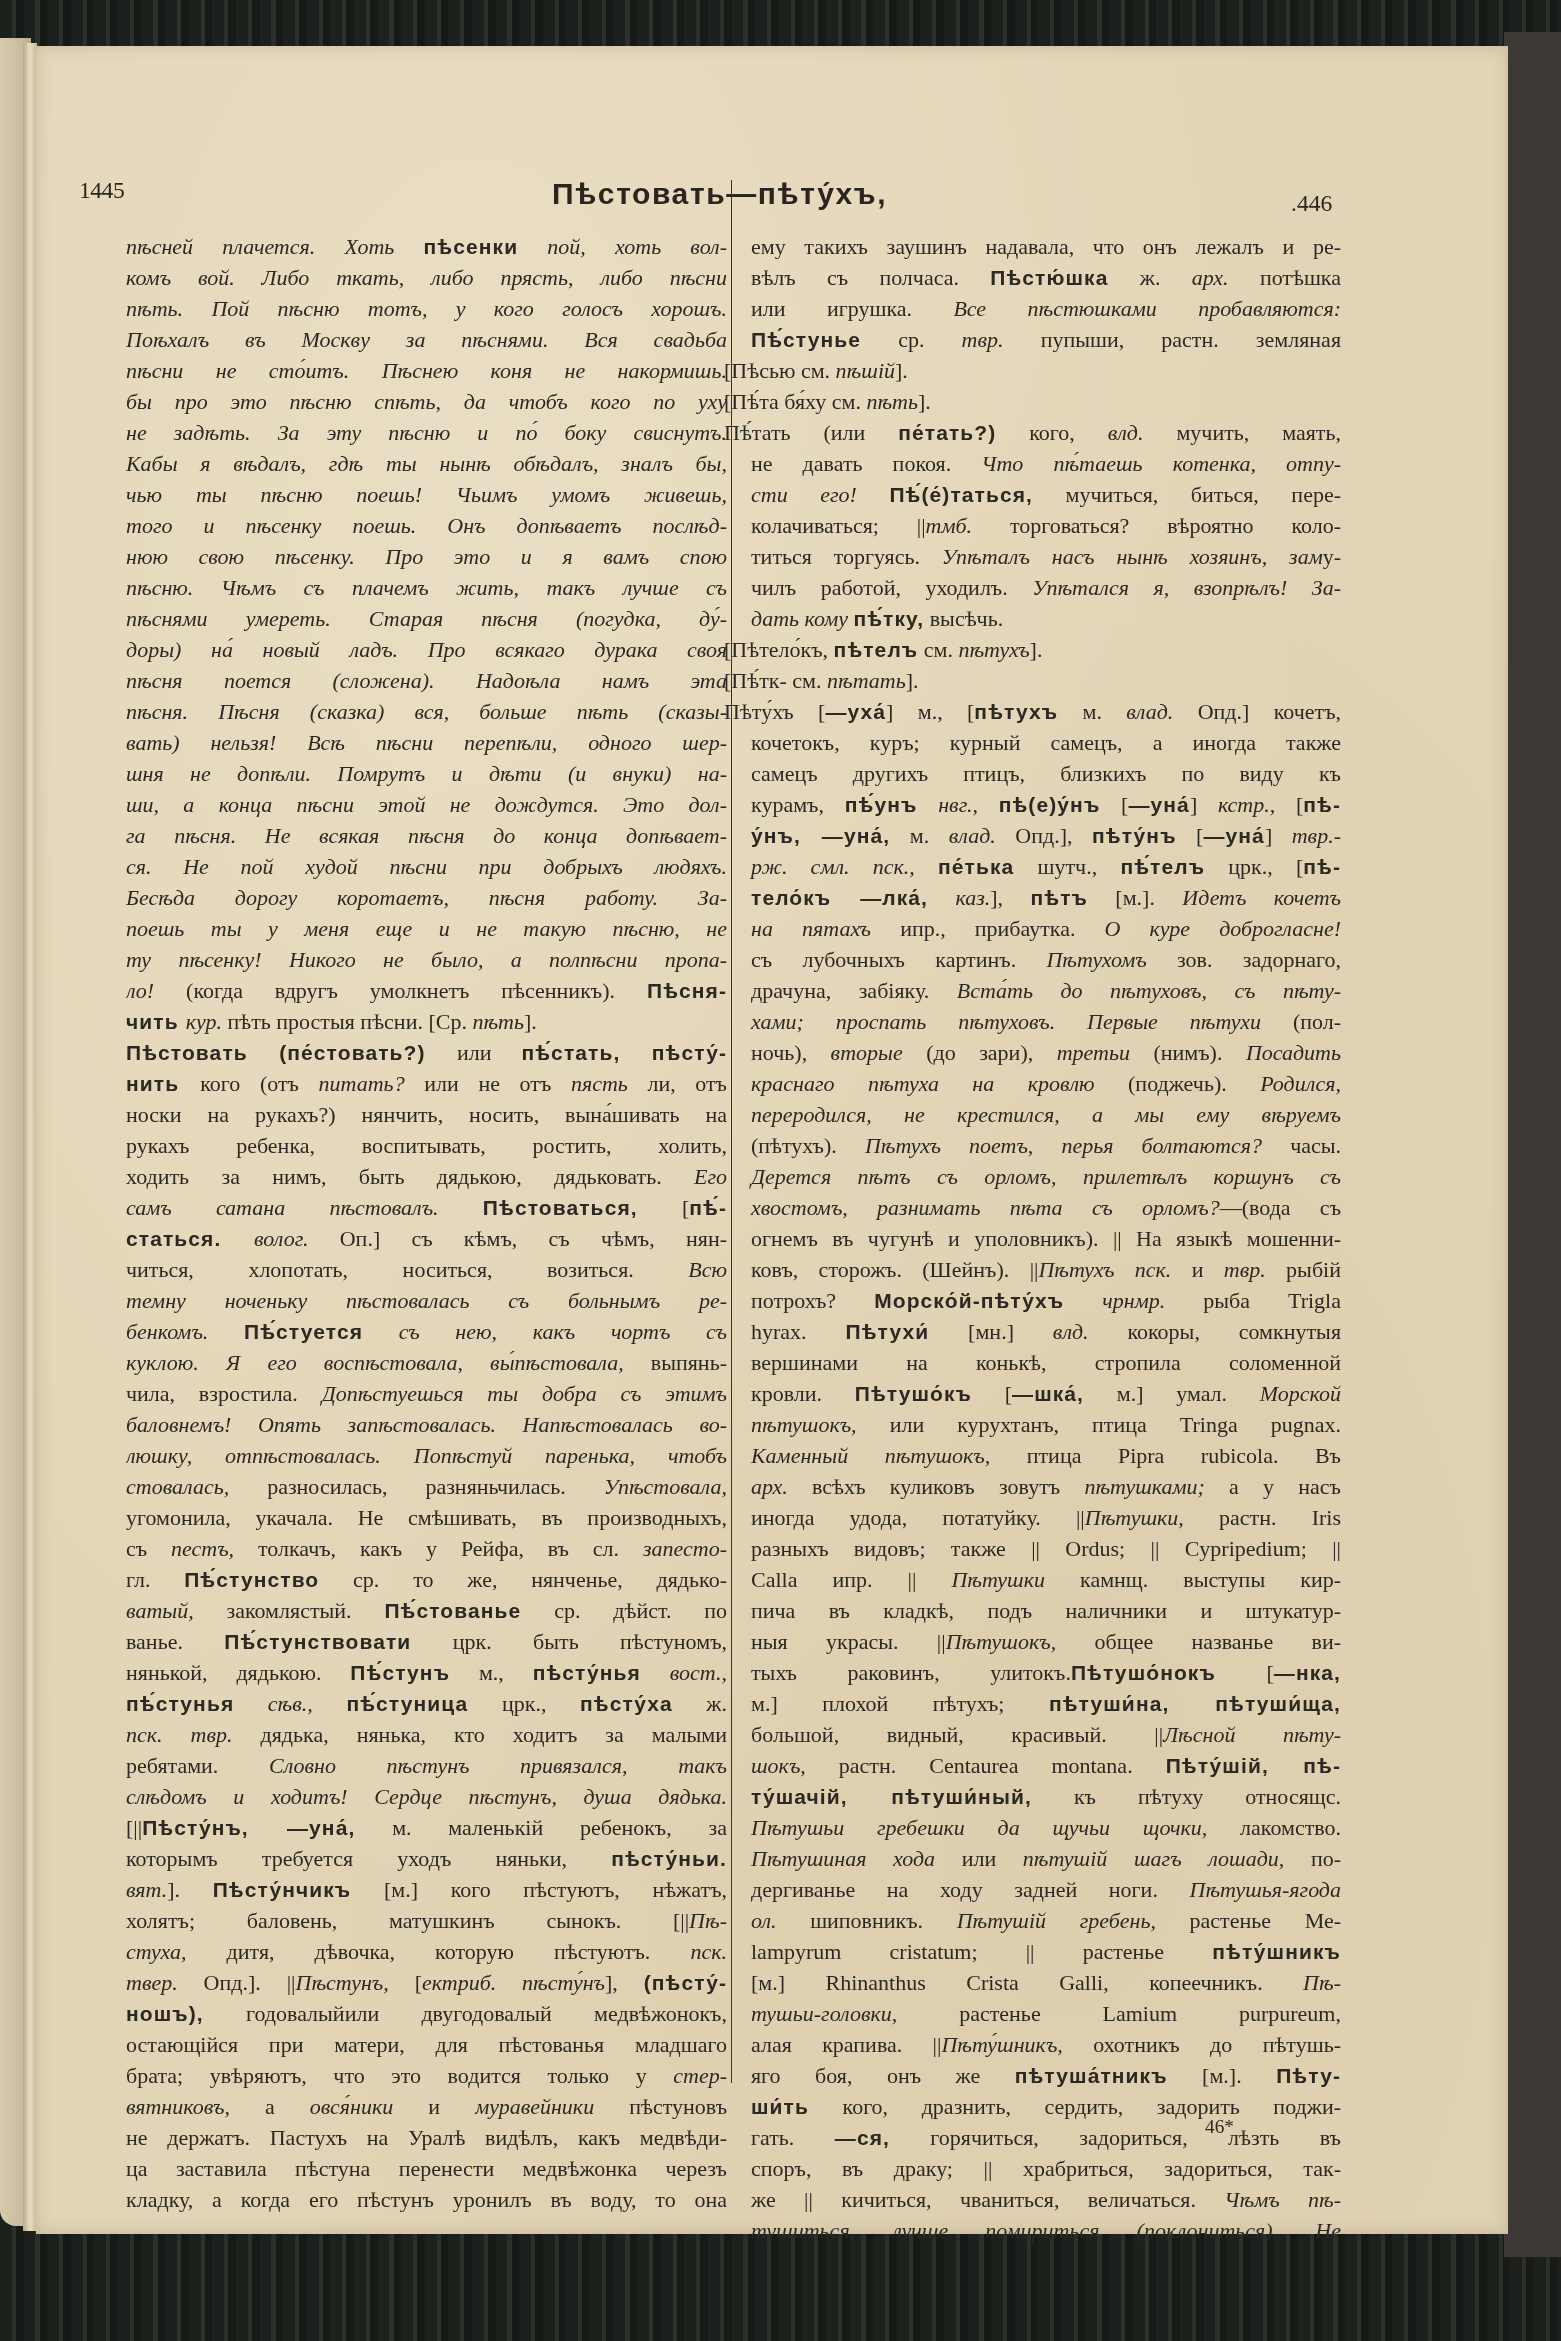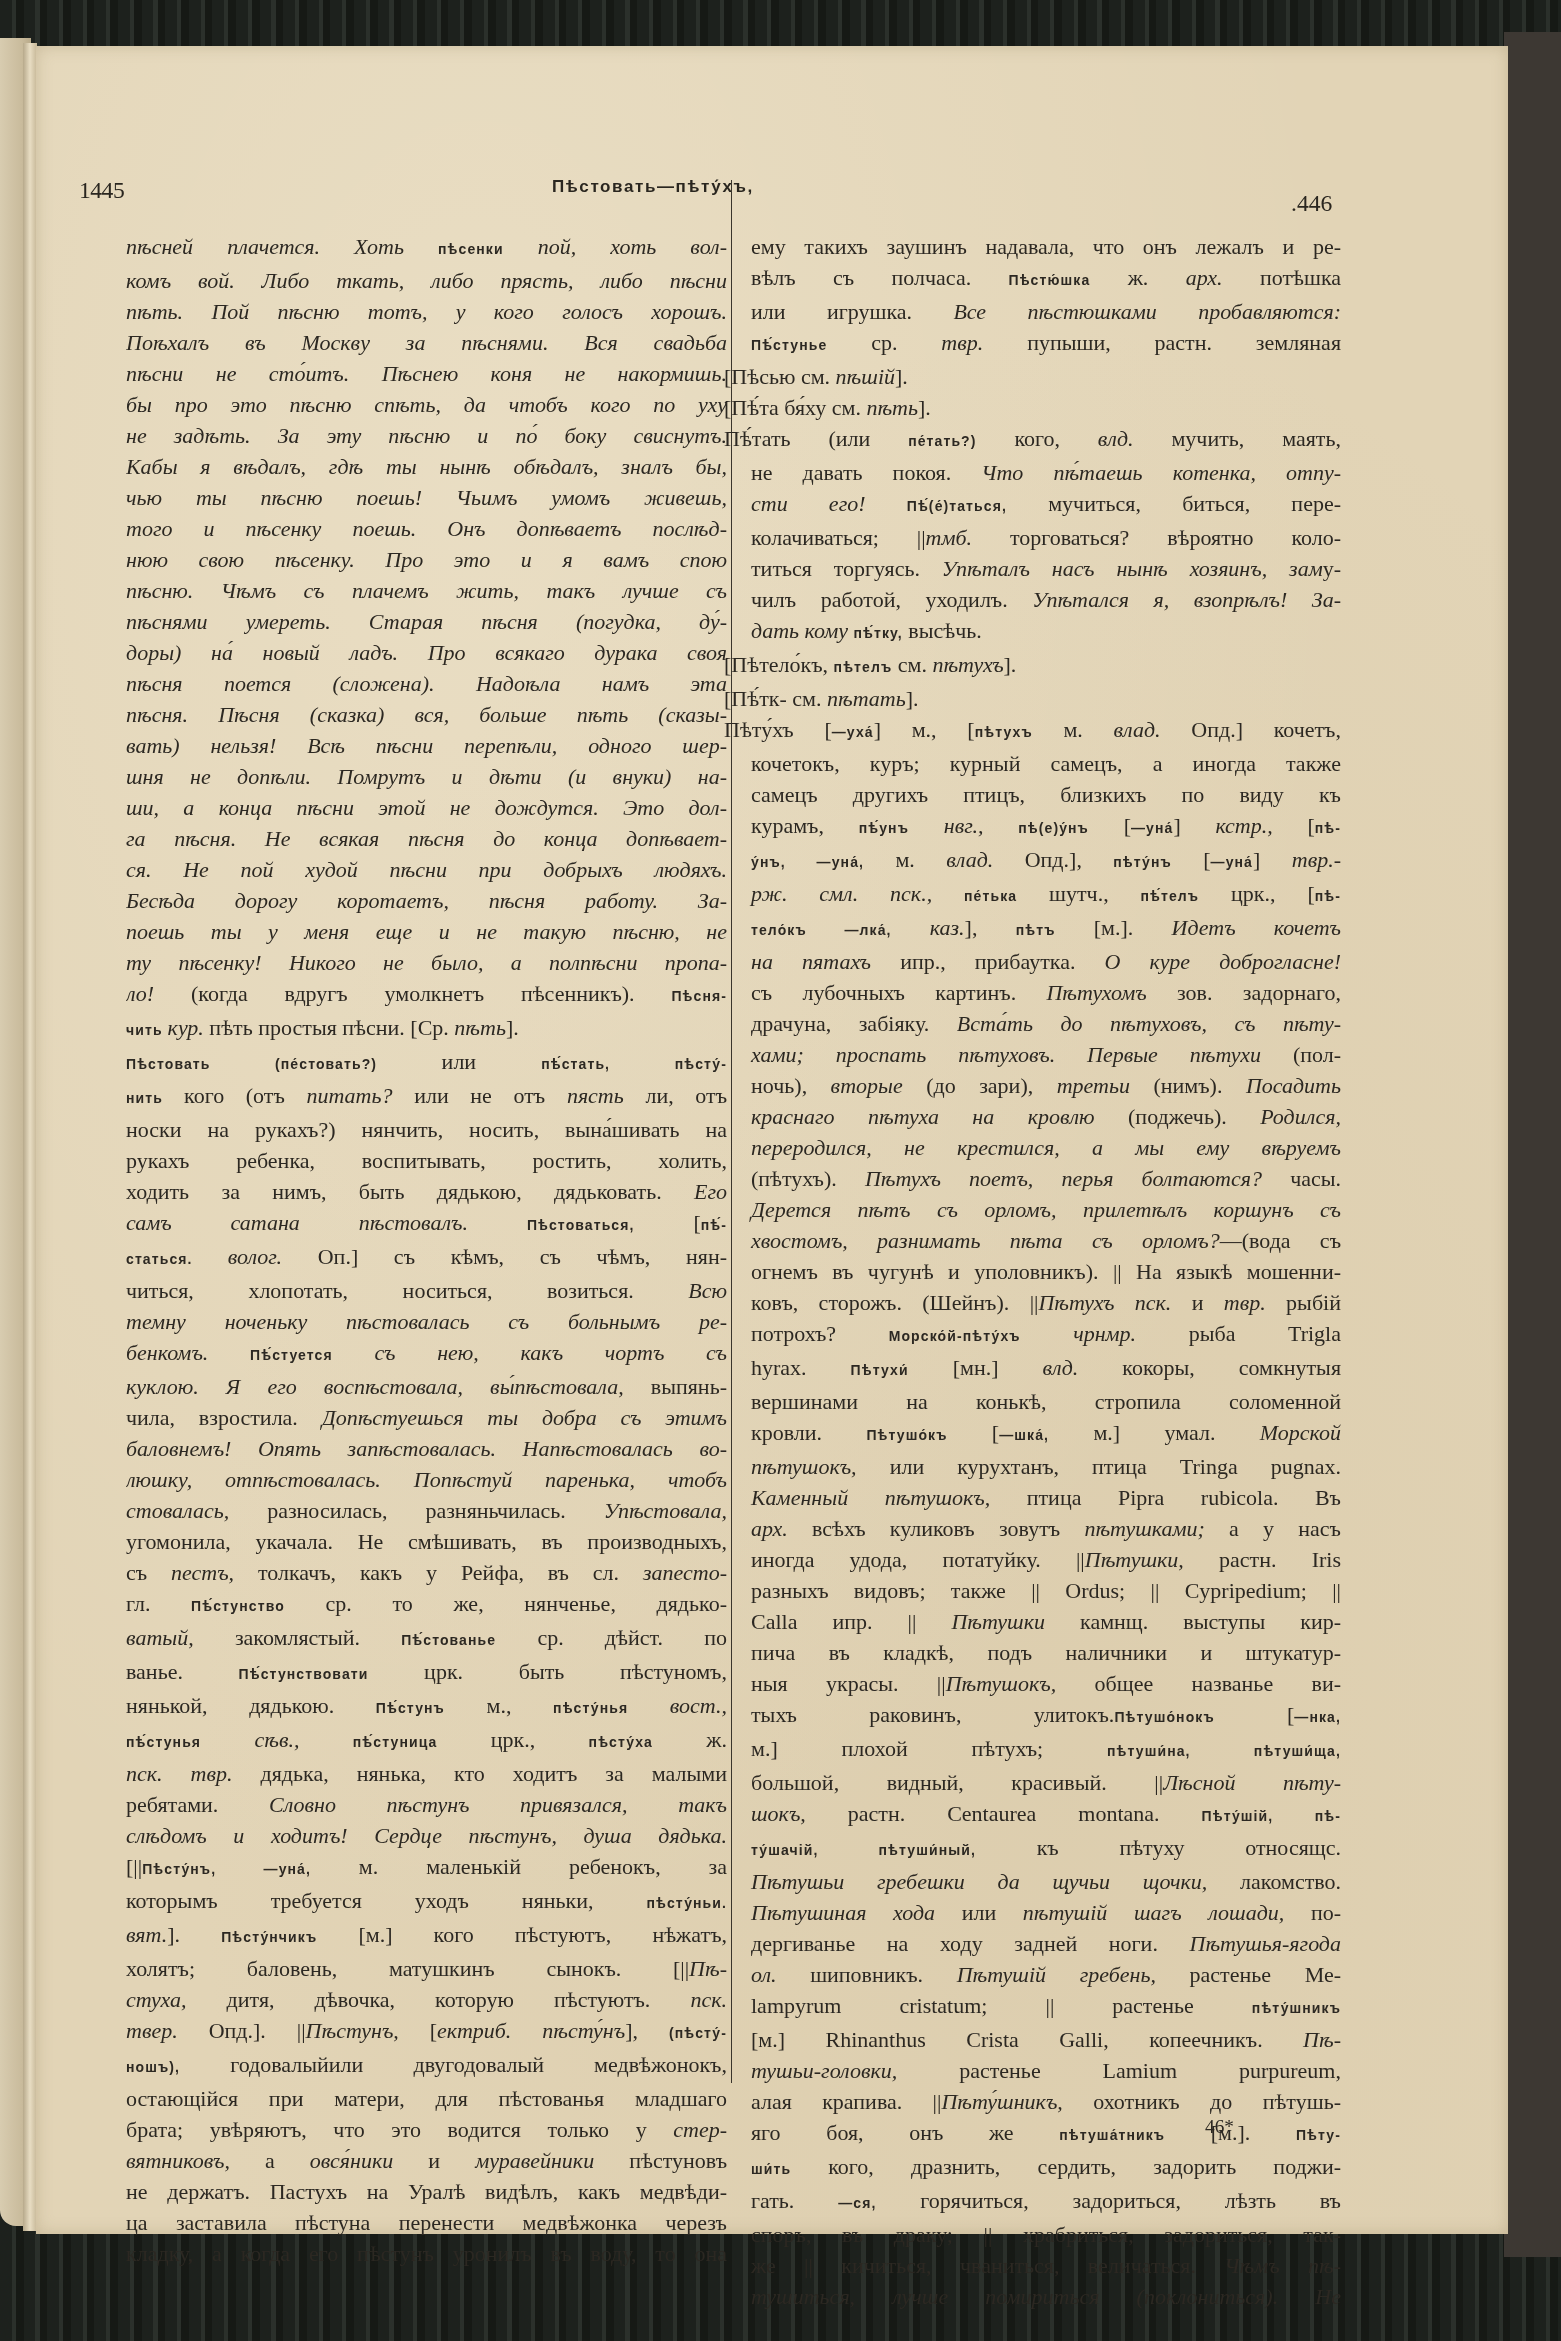--- a/index.html
+++ b/index.html
@@ -34,39 +34,39 @@
   }
   .cover-right {
     position:absolute; left:1504px; top:32px; width:57px; height:2225px;
     background:#3d3833;
   }
   .header {
     position:absolute; top:131px; left:0; width:1472px; height:38px;
     font-size:23.6px; color:#2a261f;
   }
   .header .num-left { position:absolute; left:43px; top:0; letter-spacing:-0.5px; }
-  .header .title { position:absolute; left:516px; top:0; letter-spacing:1.6px; font-weight:bold; font-family:"Liberation Sans","DejaVu Sans",sans-serif; font-size:17px; }
+  .header .title { position:absolute; left:516px; top:0; letter-spacing:1.6px; font-weight:bold; font-family:"Liberation Sans","DejaVu Sans",sans-serif; font-size:30px; }
   .header .num-right { position:absolute; left:1255px; top:13px; }
   .col {
     position:absolute; top:185px;
     font-size:22px; line-height:31px; color:#2c2822;
     text-align:justify;
   }
   .col-left { left:90px; width:601px; }
   .col-right { left:688px; width:617px; }
   .divider {
     position:absolute; left:695px; top:134px; width:1.1px; height:1903px;
     background:#3a352c;
   }
   .line { display:block; white-space:nowrap; overflow:hidden; text-align-last:justify; }
   .line.last { text-align-last:left; }
   .line.indent { padding-left:27px; }
   .line.hang { padding-left:0; }
   .i { font-style:italic; }
-  .b { font-weight:bold; font-family:"Liberation Sans","DejaVu Sans",sans-serif; letter-spacing:1.1px; font-size:14px; }
+  .b { font-weight:bold; font-family:"Liberation Sans","DejaVu Sans",sans-serif; letter-spacing:1.1px; font-size:21px; }
   .footer-sig {
     position:absolute; left:1169px; top:2070px; font-size:19.3px; color:#2c2822;
   }
 </style>
 </head>
 <body>
 
 <div class="left-sliver"></div>
 <div class="gutter"></div>
 <div class="cover-right"></div>

